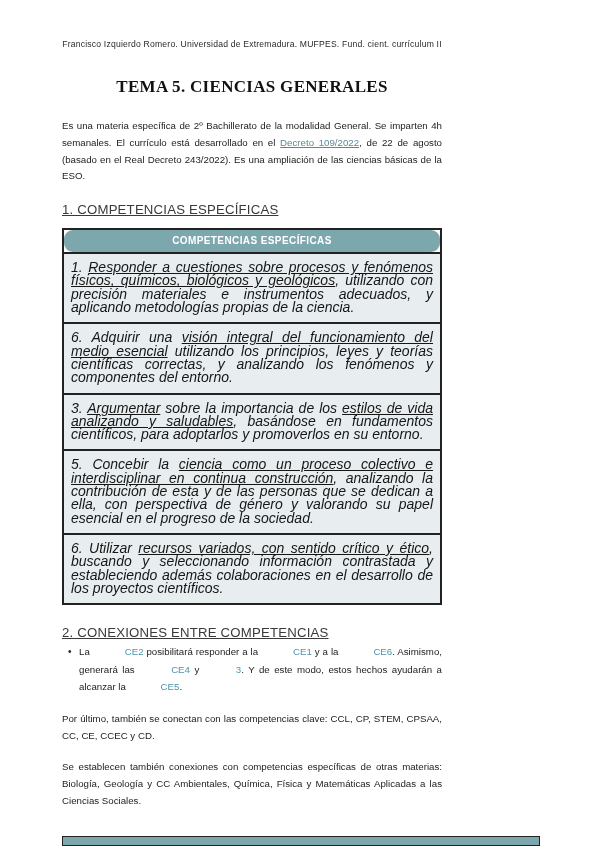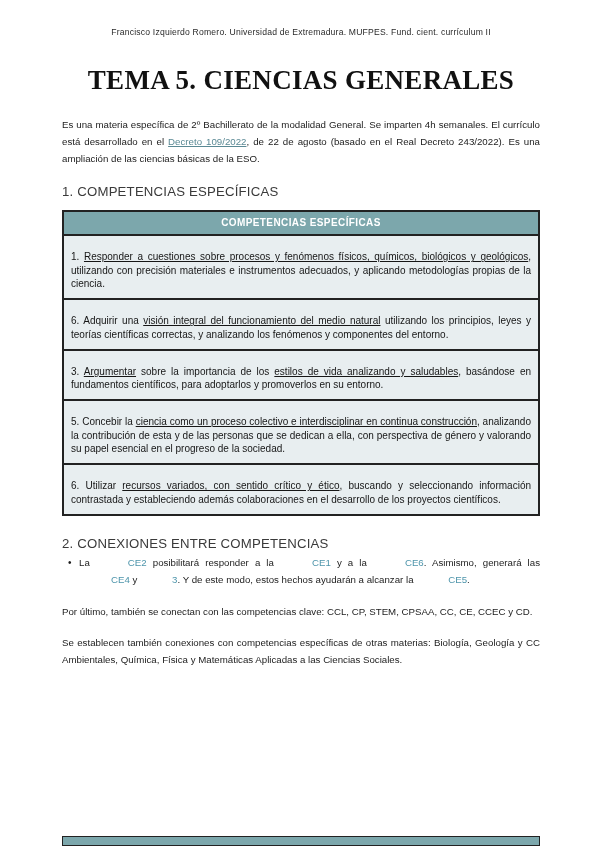--- a/index.html
+++ b/index.html
@@ -19,75 +19,78 @@
     color:var(--text);
   }
   .page{
     position:relative;
     width:600px;height:848px;
     background:#ffffff;
     overflow:hidden;
   }
   .content{
     position:absolute;
-    left:62px;top:0;
-    width:478px;
+    left:62px;top:12px;
+    width:380px;
   }
   .doc-header{
     margin-top:27px;
     text-align:center;
     font-size:8.6px;
     color:#2a2a2a;
     letter-spacing:0.2px;
   }
   .doc-title{
     margin-top:28px;
     text-align:center;
     font-family:"Liberation Serif","DejaVu Serif",serif;
     font-weight:bold;
-    font-size:27px;
+    font-size:17px;
     color:#111;
     letter-spacing:0.3px;
   }
   .para{
     font-size:9.7px;
     line-height:16.8px;
     text-align:justify;
     color:var(--text);
   }
   .intro{margin-top:21px;}
   .sec-heading{
     font-size:13.2px;
     font-weight:400;
     color:var(--heading);
     letter-spacing:0.2px;
+    text-decoration:underline;
   }
   .sec-heading.first{margin-top:17px;}
   .sec-heading.second{margin-top:20px;}
   .ce-table{
     margin-top:11px;
     border:2px solid var(--table-border);
   }
   .ce-table-header{
     background:var(--table-header-bg);
     color:#ffffff;
     font-weight:bold;
     font-size:10px;
     letter-spacing:0.4px;
     text-align:center;
     padding:5px 4px 6px 4px;
+    border-radius:9px;
   }
   .ce-row{
     border-top:2px solid var(--table-border);
     background:var(--table-row-bg);
-    font-size:10px;
+    font-size:14px;
     line-height:13.3px;
     text-align:justify;
-    padding:14px 7px 8px 7px;
+    padding:7px 7px 8px 7px;
     color:#161616;
+    font-style:italic;
   }
   .seg-underline{text-decoration:underline;}
   .seg-link{color:var(--link);text-decoration:underline;}
   .seg-ce{color:var(--ce);margin-left:32px;}
   .after-h2{margin-top:7px;line-height:15.5px;}
   .bullet-item{
     position:relative;
     margin-top:3px;
     padding-left:17px;
     font-size:9.7px;
@@ -122,21 +125,21 @@
 
     <div class="doc-title">TEMA 5. CIENCIAS GENERALES</div>
 
     <p class="para intro"><span class="seg-plain">Es una materia específica de 2º Bachillerato de la modalidad General. Se imparten 4h semanales. El currículo está desarrollado en el </span><span class="seg-link">Decreto 109/2022</span><span class="seg-plain">, de 22 de agosto (basado en el Real Decreto 243/2022). Es una ampliación de las ciencias básicas de la ESO.</span></p>
 
     <h2 class="sec-heading first">1. COMPETENCIAS ESPECÍFICAS</h2>
 
     <div class="ce-table">
       <div class="ce-table-header" style="border-top:none">COMPETENCIAS ESPECÍFICAS</div>
       <div class="ce-row"><span class="seg-plain">1. </span><span class="seg-underline">Responder a cuestiones sobre procesos y fenómenos físicos, químicos, biológicos y geológicos</span><span class="seg-plain">, utilizando con precisión materiales e instrumentos adecuados, y aplicando metodologías propias de la ciencia.</span></div>
-      <div class="ce-row"><span class="seg-plain">6. Adquirir una </span><span class="seg-underline">visión integral del funcionamiento del medio natural</span><span class="seg-plain"> utilizando los principios, leyes y teorías científicas correctas, y analizando los fenómenos y componentes del entorno.</span></div>
+      <div class="ce-row"><span class="seg-plain">6. Adquirir una </span><span class="seg-underline">visión integral del funcionamiento del medio esencial</span><span class="seg-plain"> utilizando los principios, leyes y teorías científicas correctas, y analizando los fenómenos y componentes del entorno.</span></div>
       <div class="ce-row"><span class="seg-plain">3. </span><span class="seg-underline">Argumentar</span><span class="seg-plain"> sobre la importancia de los </span><span class="seg-underline">estilos de vida analizando y saludables</span><span class="seg-plain">, basándose en fundamentos científicos, para adoptarlos y promoverlos en su entorno.</span></div>
       <div class="ce-row"><span class="seg-plain">5. Concebir la </span><span class="seg-underline">ciencia como un proceso colectivo e interdisciplinar en continua construcción</span><span class="seg-plain">, analizando la contribución de esta y de las personas que se dedican a ella, con perspectiva de género y valorando su papel esencial en el progreso de la sociedad.</span></div>
       <div class="ce-row"><span class="seg-plain">6. Utilizar </span><span class="seg-underline">recursos variados, con sentido crítico y ético</span><span class="seg-plain">, buscando y seleccionando información contrastada y estableciendo además colaboraciones en el desarrollo de los proyectos científicos.</span></div>
     </div>
 
     <h2 class="sec-heading second">2. CONEXIONES ENTRE COMPETENCIAS</h2>
 
 
     <div class="bullet-item"><span class="seg-plain">La </span><span class="seg-ce">CE2</span><span class="seg-plain"> posibilitará responder a la </span><span class="seg-ce">CE1</span><span class="seg-plain"> y a la </span><span class="seg-ce">CE6</span><span class="seg-plain">. Asimismo, generará las </span><span class="seg-ce">CE4</span><span class="seg-plain"> y </span><span class="seg-ce">3</span><span class="seg-plain">. Y de este modo, estos hechos ayudarán a alcanzar la </span><span class="seg-ce">CE5</span><span class="seg-plain">.</span></div>
 

